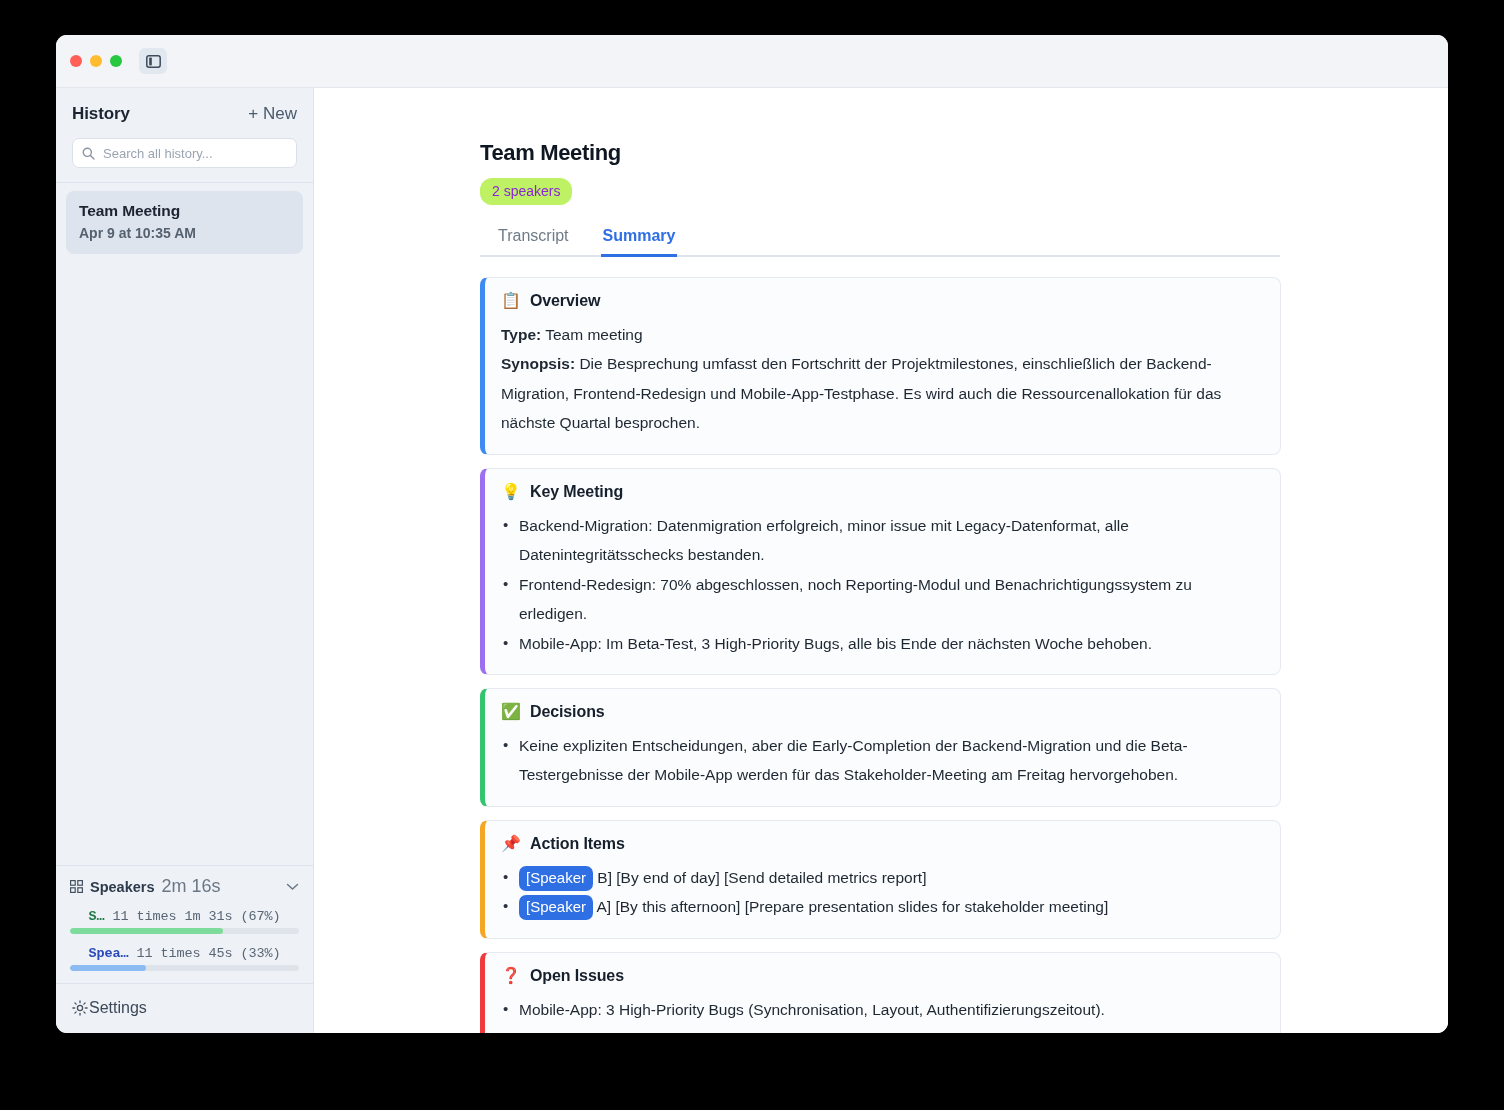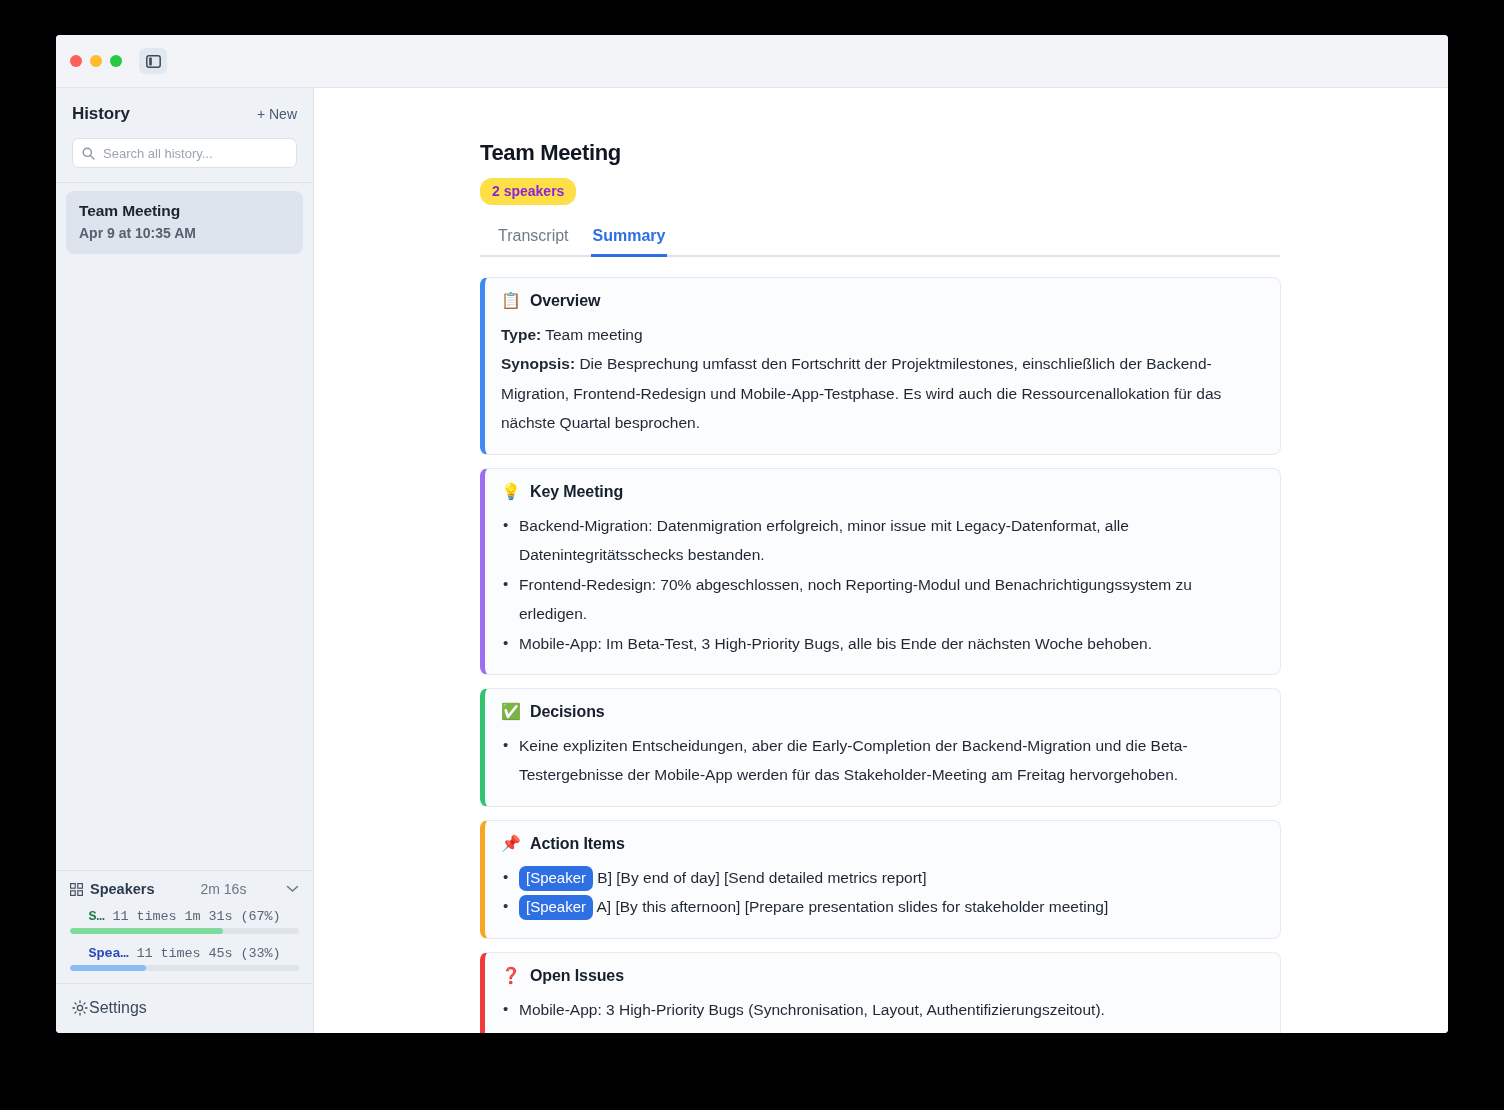--- a/index.html
+++ b/index.html
@@ -7,21 +7,21 @@
     width: 1504px; height: 1110px;
     background: #000000;
     font-family: "Liberation Sans", sans-serif;
     overflow: hidden;
   }
   .window {
     position: absolute;
     left: 56px; top: 35px;
     width: 1392px; height: 998px;
     background: #ffffff;
-    border-radius: 4px;
+    border-radius: 11px;
     overflow: hidden;
     display: flex;
     flex-direction: column;
   }
   
   .titlebar {
     height: 53px;
     background: #f2f4f8;
     border-bottom: 1px solid #e2e6ee;
     display: flex;
@@ -51,21 +51,21 @@
     width: 258px;
     background: #eef2f7;
     border-right: 1px solid #dde3ec;
     display: flex;
     flex-direction: column;
     flex: 0 0 auto;
   }
   .sidebar-head { padding: 16px 16px 14px 16px; border-bottom: 1px solid #dde3ec; }
   .sh-row { display: flex; align-items: baseline; justify-content: space-between; }
   .sh-title { font-size: 17px; font-weight: 700; color: #1b2430; letter-spacing: -0.1px; }
-  .sh-new { font-size: 14px; color: #4b5a6e; white-space: nowrap; }
+  .sh-new { font-size: 17px; color: #4b5a6e; white-space: nowrap; }
   .searchbox {
     margin-top: 14px;
     height: 30px;
     background: #ffffff;
     border: 1px solid #d9e0ea;
     border-radius: 7px;
     display: flex; align-items: center;
     padding: 0 9px;
     gap: 8px;
   }
@@ -88,21 +88,21 @@
 
   
   .speakers {
     border-top: 1px solid #dde3ec;
     padding: 10px 14px 12px 14px;
     flex: 0 0 auto;
   }
   .sp-head { display: flex; align-items: center; gap: 7px; justify-content: flex-end; }
   .sp-head .grid-icon { flex: 0 0 auto; display:block; }
   .sp-label { font-size: 14.5px; font-weight: 700; color: #2c3a4b; }
-  .sp-dur { font-size: 14px; color: #6b7785; margin-left: 39px; }
+  .sp-dur { font-size: 18px; color: #6b7785; }
   .sp-chev { margin-left: auto; display:block; }
 
   .sp-row { margin-top: 12px; text-align: center; }
   .sp-line {
     font-family: "Liberation Mono", monospace;
     font-size: 13.5px;
     white-space: nowrap;
     letter-spacing: -0.1px;
   }
   .sp-name { font-weight: 700; }
@@ -123,33 +123,32 @@
   .settings svg { display:block; }
   .settings-label { font-size: 16px; color: #3c4858; }
 
   
   .main { flex: 1 1 auto; background: #ffffff; overflow: hidden; position: relative; }
   .main-inner { padding: 52px 0 0 166px; }
   .page-title { font-size: 22px; font-weight: 700; color: #0f1722; letter-spacing: -0.35px; }
   .badge-speakers {
     display: inline-block;
     margin-top: 12px;
-    background: #fde047;
+    background: #bef264;
     color: #8b25d6;
     font-size: 14px;
     padding: 5px 12px 6px 12px;
     border-radius: 12px;
-    font-weight: bold;
   }
   .tabs {
     margin-top: 18px;
     width: 800px;
     border-bottom: 2px solid #dfe4ea;
     display: flex;
-    gap: 20px;
+    gap: 30px;
     padding: 0 0 0 16px;
   }
   .tab {
     font-size: 16px;
     color: #707b88;
     padding: 4px 2px 9px 2px;
     margin-bottom: -2px;
     border-bottom: 3px solid transparent;
   }
   .tab.active { color: #2f6fe4; font-weight: 700; border-bottom-color: #2f6fe4; }

